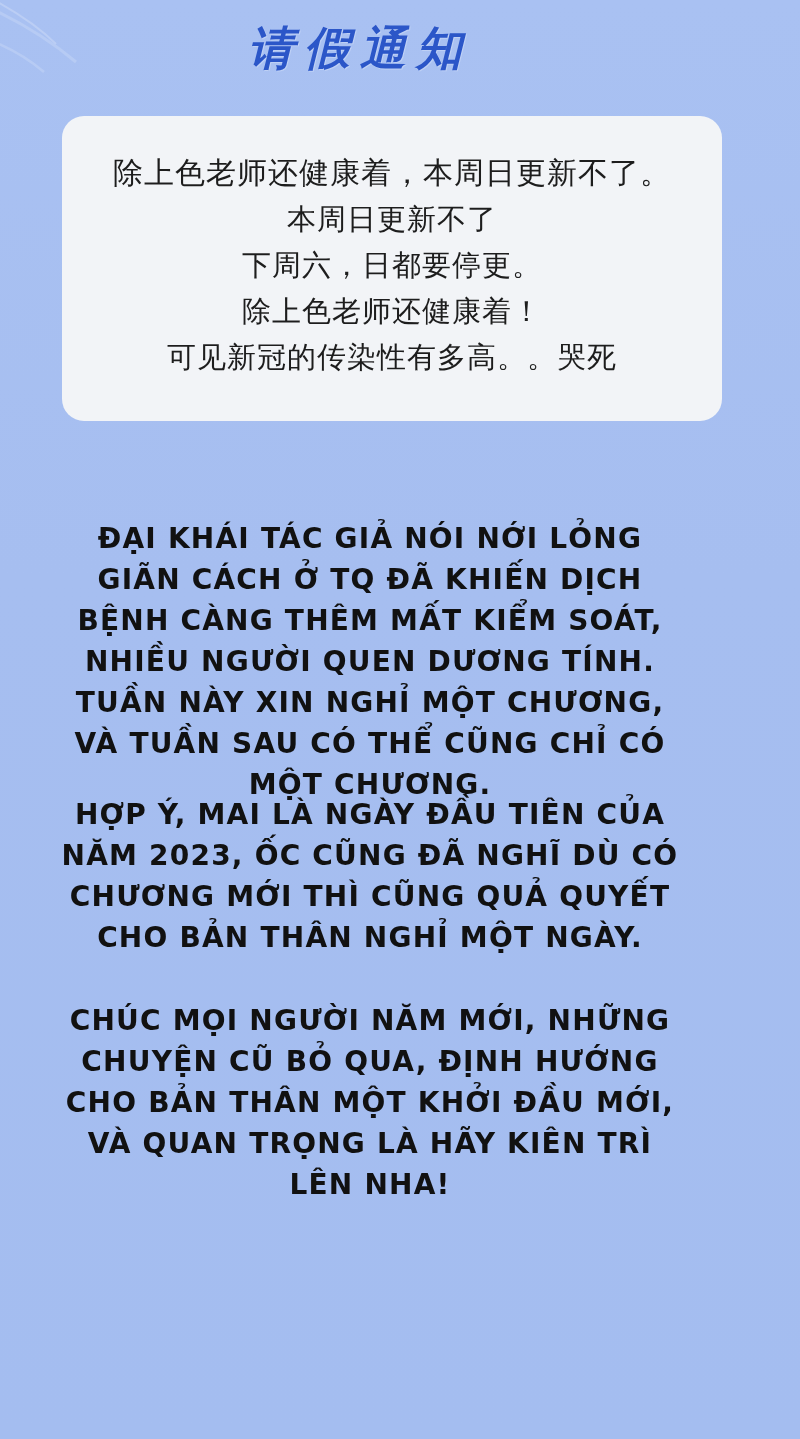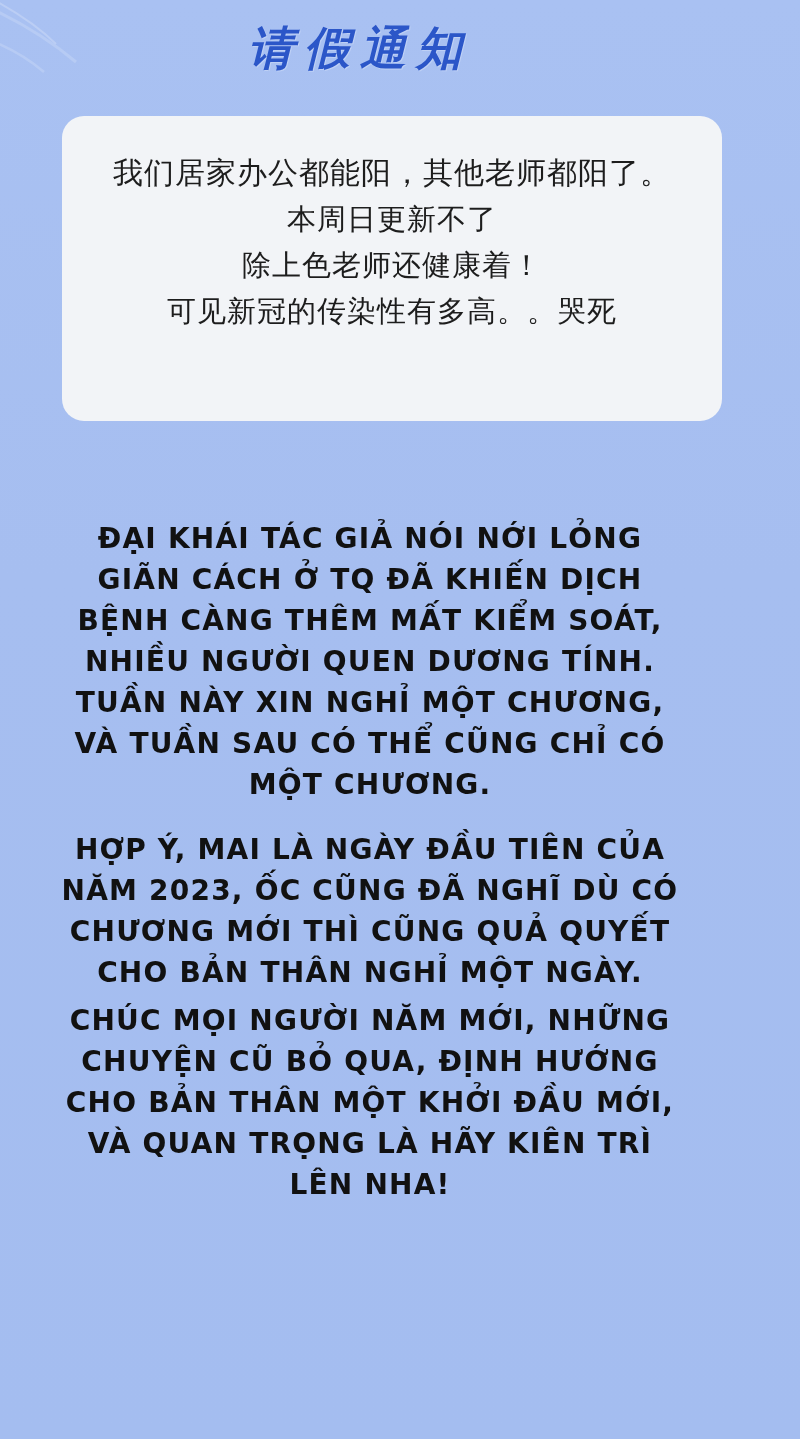--- a/index.html
+++ b/index.html
@@ -82,39 +82,40 @@
     font-family: "DejaVu Sans", sans-serif;
     font-weight: 700;
     letter-spacing: 1.2px;
     line-height: 41px;
     font-size: 28px;
     text-transform: uppercase;
     padding: 0 60px;
     box-sizing: border-box;
   }
   #vn-1 { top: 518px; }
-  #vn-2 { top: 829px; }
+  #vn-2 { top: 794px; }
   #vn-3 { top: 1000px; }
 </style>
 </head>
 <body>
 
 <div class="page">
 
   <svg class="corner-deco" viewBox="0 0 130 120">
     <path d="M0 8 C 30 22, 60 40, 86 62" stroke="#c3d4f6" stroke-width="3" fill="none"></path>
     <path d="M0 40 C 20 48, 38 58, 54 72" stroke="#c3d4f6" stroke-width="2.5" fill="none"></path>
     <path d="M4 0 C 26 12, 48 26, 66 44" stroke="#cbd9f7" stroke-width="2" fill="none"></path>
   </svg>
 
   <div class="title">请假通知</div>
 
   <div class="notice-card">
-    <div class="notice-line first">我们居家办公都能阳，其他老师都阳了。</div>
+    <div class="notice-line first">除上色老师还健康着，本周日更新不了。</div>
     <div class="notice-line">本周日更新不了</div>
+    <div class="notice-line">下周六，日都要停更。</div>
     <div class="notice-line">除上色老师还健康着！</div>
     <div class="notice-line">可见新冠的传染性有多高。。哭死</div>
   </div>
 
   <div class="vn-block" id="vn-1">ĐẠI KHÁI TÁC GIẢ NÓI NỚI LỎNG GIÃN CÁCH Ở TQ ĐÃ KHIẾN DỊCH BỆNH CÀNG THÊM MẤT KIỂM SOÁT, NHIỀU NGƯỜI QUEN DƯƠNG TÍNH. TUẦN NÀY XIN NGHỈ MỘT CHƯƠNG, VÀ TUẦN SAU CÓ THỂ CŨNG CHỈ CÓ MỘT CHƯƠNG.</div>
   <div class="vn-block" id="vn-2">HỢP Ý, MAI LÀ NGÀY ĐẦU TIÊN CỦA NĂM 2023, ỐC CŨNG ĐÃ NGHĨ DÙ CÓ CHƯƠNG MỚI THÌ CŨNG QUẢ QUYẾT CHO BẢN THÂN NGHỈ MỘT NGÀY.</div>
   <div class="vn-block" id="vn-3">CHÚC MỌI NGƯỜI NĂM MỚI, NHỮNG CHUYỆN CŨ BỎ QUA, ĐỊNH HƯỚNG CHO BẢN THÂN MỘT KHỞI ĐẦU MỚI, VÀ QUAN TRỌNG LÀ HÃY KIÊN TRÌ LÊN NHA!</div>
 
 </div>
 

